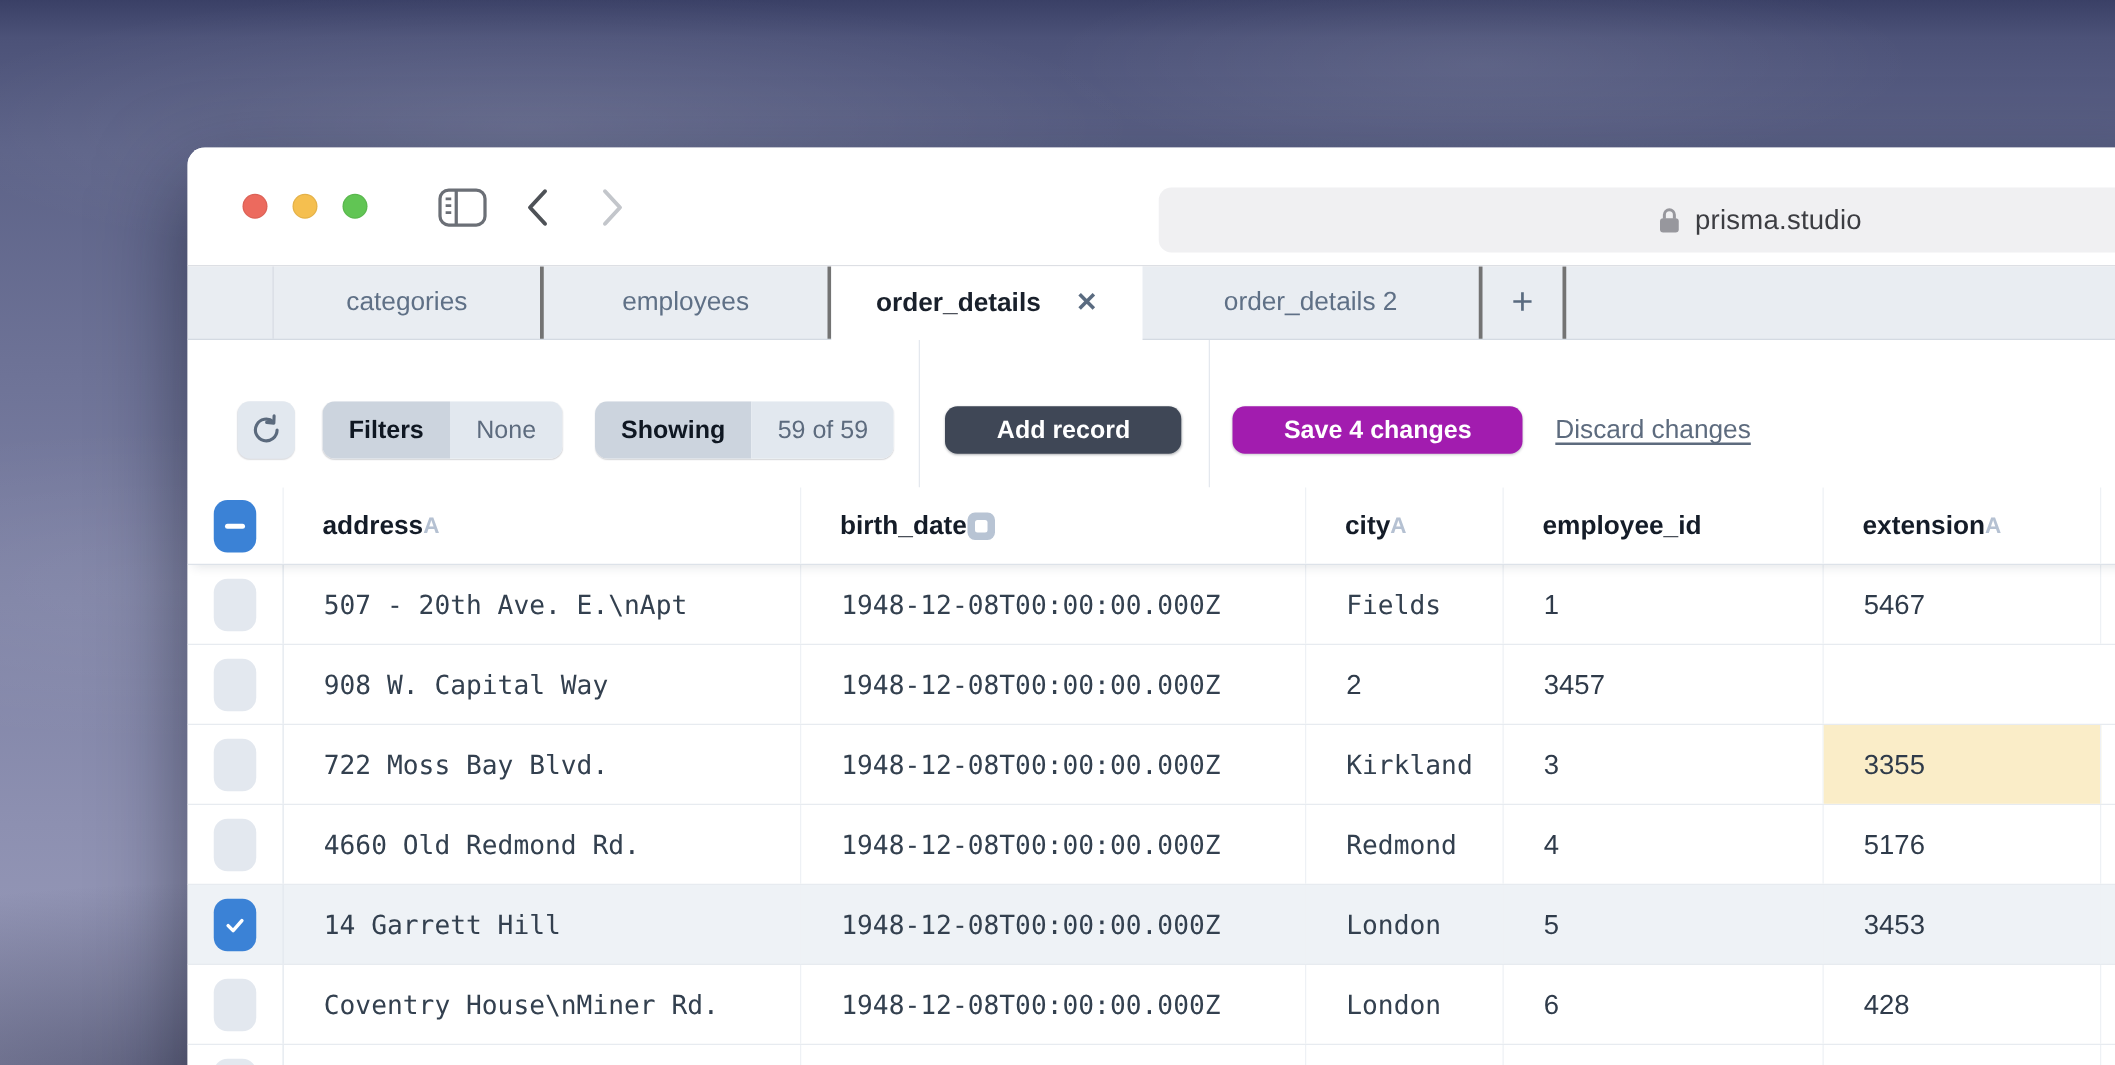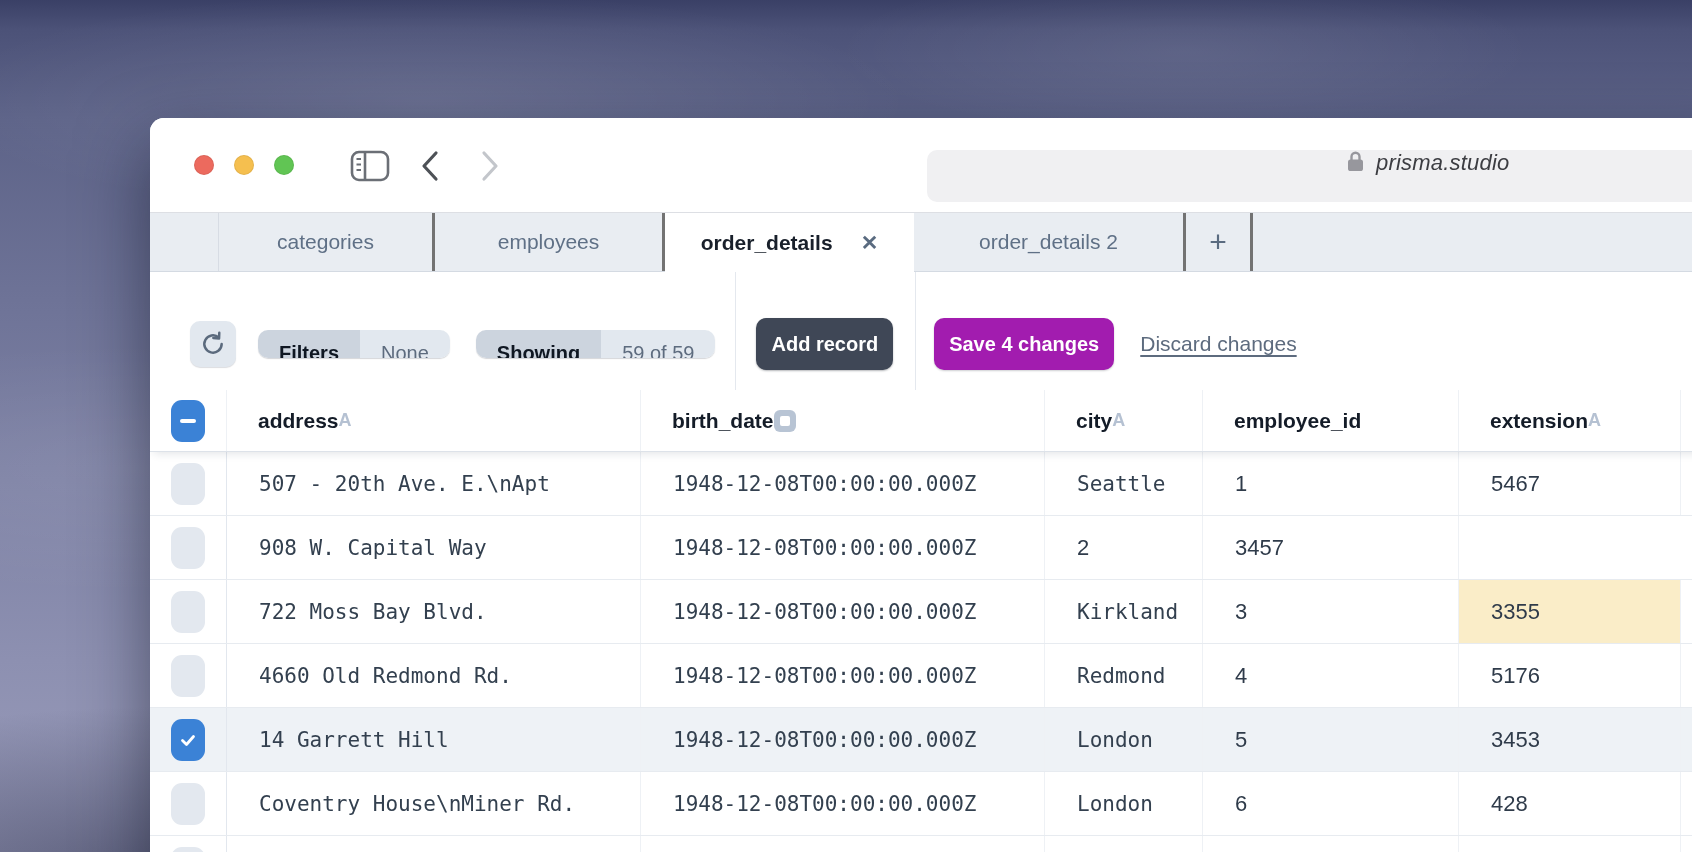--- a/index.html
+++ b/index.html
@@ -19,47 +19,47 @@
   .traffic{position:absolute;left:44px;top:37px;display:flex;gap:20px;}
   .light{width:20px;height:20px;border-radius:50%;display:inline-block;}
   .light.red{background:#ec6a5e;box-shadow:inset 0 0 0 1px rgba(0,0,0,.07);}
   .light.yellow{background:#f5bf4f;box-shadow:inset 0 0 0 1px rgba(0,0,0,.07);}
   .light.green{background:#61c554;box-shadow:inset 0 0 0 1px rgba(0,0,0,.07);}
   .tbtn{position:absolute;top:28px;width:44px;height:40px;display:flex;align-items:center;justify-content:center;background:none;border:none;padding:0;cursor:pointer;}
   .tbtn.sidebar{left:198px;}
   .tbtn.back{left:258px;}
   .tbtn.fwd{left:318px;}
   .urlbar{position:absolute;left:777px;top:32px;width:900px;height:52px;background:#f0f0f2;border-radius:10px;}
-  .urlcontent{position:absolute;left:420px;top:0;height:52px;display:flex;gap:12px;font-style:italic;}
+  .urlcontent{position:absolute;left:400px;top:0;height:52px;display:flex;align-items:center;gap:12px;}
   .urltext{font-size:22px;color:#3c3d42;letter-spacing:.2px;}
 
   
   .tabbar{display:flex;height:59px;background:#e9edf2;border-bottom:1px solid #d4dae2;box-sizing:border-box;}
   .tab{display:flex;align-items:center;justify-content:center;border-right:3px solid #737373;box-sizing:border-box;
        font-size:21px;color:#5f7086;cursor:pointer;}
   .tab-spacer{width:69px;border-right:1px solid #d7dce4;box-sizing:border-box;}
   .tab.t0{width:216px;}
   .tab.t1{width:230px;}
   .tab.active{width:249px;background:#fff;color:#19202b;font-weight:700;border-right:none;gap:28px;position:relative;margin-bottom:-1px;z-index:2;}
   .tab.t3{width:272px;}
   .tab.plus{width:67px;font-size:30px;font-weight:400;color:#5a6b80;}
   .tab-rest{flex:1;}
   .tab-close{font-size:21px;font-weight:700;color:#5a6b80;cursor:pointer;line-height:1;}
 
   
   .toolbar{display:flex;align-items:center;height:118px;box-sizing:border-box;padding:26px 0 0 40px;background:#fff;}
   .iconbtn{width:46px;height:46px;border:none;border-radius:10px;background:#e2e8ef;display:flex;align-items:center;justify-content:center;cursor:pointer;box-shadow:0 1px 1px rgba(20,28,44,.15);}
-  .seg{display:inline-flex;height:28px;border-radius:10px;overflow:hidden;margin-left:22px;box-shadow:0 1px 1px rgba(20,28,44,.18);cursor:pointer;}
+  .seg{display:inline-flex;height:46px;border-radius:10px;overflow:hidden;margin-left:22px;box-shadow:0 1px 1px rgba(20,28,44,.18);cursor:pointer;}
   .seg-l{background:#ccd4de;color:#0f1722;font-weight:700;font-size:20px;line-height:46px;padding:0 21px;}
   .seg-r{background:#e2e8ef;color:#5d6b7e;font-size:20px;line-height:46px;padding:0 21px;}
   .seg.showing{margin-left:26px;}
   .vdiv{width:1px;height:118px;background:#e4e8ee;align-self:flex-start;margin-top:-26px;}
   .vdiv.d1{margin-left:20px;}
   .vdiv.d2{margin-left:22px;}
-  .btn{height:52px;border:none;border-radius:10px;font-size:20px;font-weight:700;color:#fff;padding:0 15px;cursor:pointer;font-family:"Liberation Sans",sans-serif;}
+  .btn{height:38px;border:none;border-radius:10px;font-size:20px;font-weight:700;color:#fff;padding:0 41px;cursor:pointer;font-family:"Liberation Sans",sans-serif;}
   .btn.dark{background:#3f4756;margin-left:20px;box-shadow:0 1px 2px rgba(10,16,28,.3);}
   .btn.green{background:#a21caf;margin-left:18px;box-shadow:0 1px 2px rgba(10,16,28,.2);}
   .discard{margin-left:26px;font-size:21px;color:#5d6b7e;text-decoration:underline;text-underline-offset:4px;cursor:pointer;}
 
   
   .grid{display:grid;grid-template-columns:77px 414px 404px 158px 256px 222px minmax(60px,1fr);}
   .thead{height:62px;background:#fff;border-bottom:1px solid #dde2e9;box-shadow:0 5px 9px -4px rgba(30,42,66,.14);position:relative;z-index:1;box-sizing:border-box;}
   .hcell{display:flex;align-items:center;padding-left:31px;font-size:21px;font-weight:700;color:#141c28;border-right:1px solid #eef1f5;box-sizing:border-box;cursor:pointer;}
   .hcell.cbc,.cbcell{display:flex;align-items:center;justify-content:center;padding-left:0;cursor:default;}
   .hcell:last-child{border-right:none;}
@@ -194,21 +194,21 @@
         </div>
         <div class="hcell"></div>
       </div>
     <div>
         <div class="trow grid">
           <div class="cbcell">
             <div class="cb"></div>
           </div>
           <div class="cell">507 - 20th Ave. E.\nApt</div>
           <div class="cell">1948-12-08T00:00:00.000Z</div>
-          <div class="cell">Seattle</div>
+          <div class="cell">Fields</div>
           <div class="cell num">1</div>
           <div class="cell num">5467</div>
           <div class="cell"></div>
         </div>
         <div class="trow grid">
           <div class="cbcell">
             <div class="cb"></div>
           </div>
           <div class="cell">908 W. Capital Way</div>
           <div class="cell">1948-12-08T00:00:00.000Z</div>

